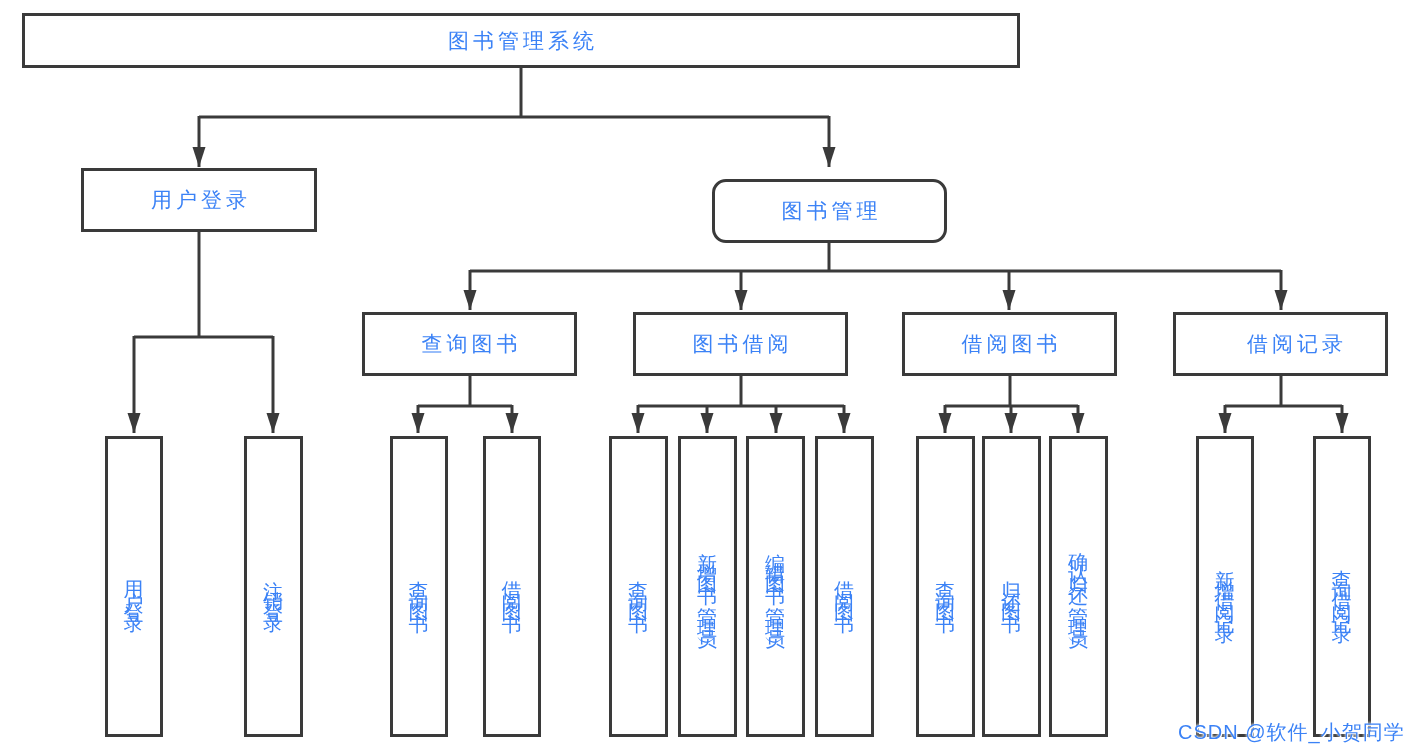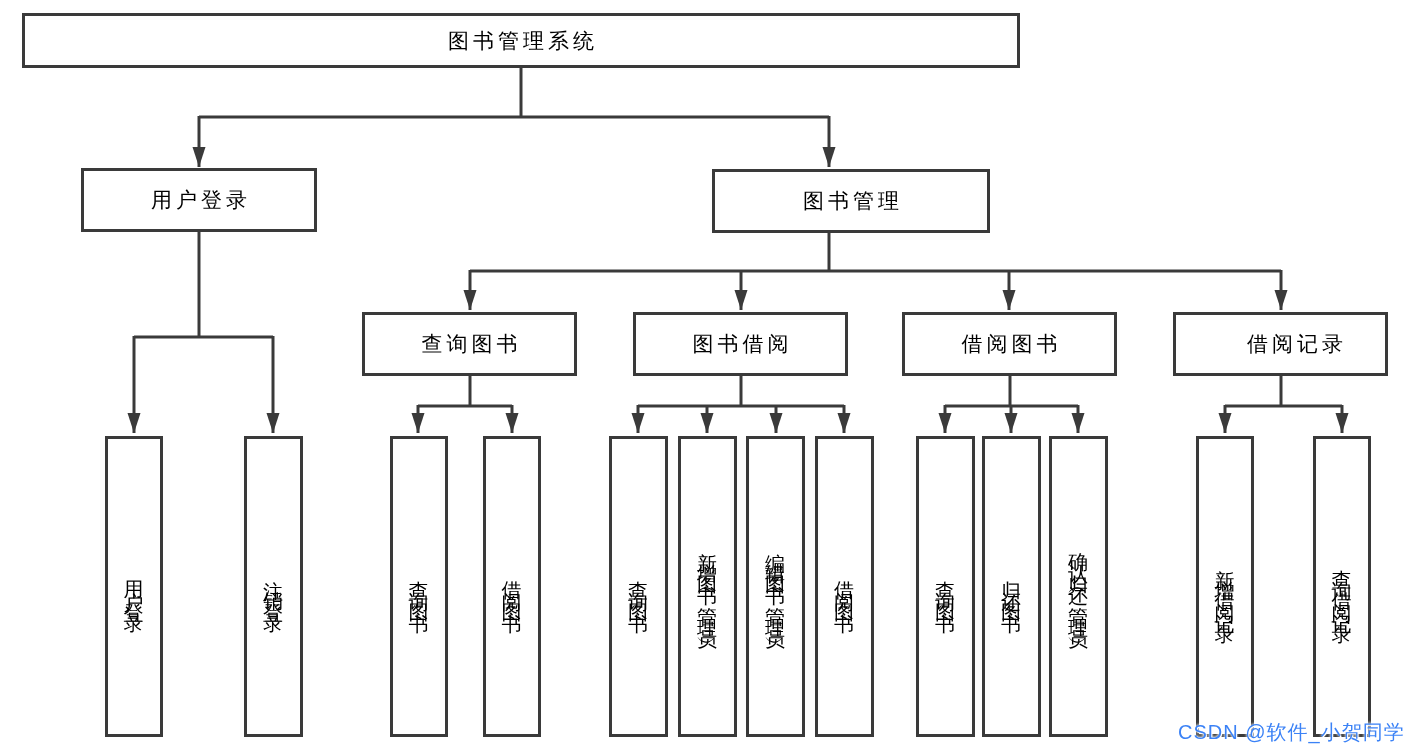--- a/index.html
+++ b/index.html
@@ -21,21 +21,21 @@
     pointer-events: none;
   }
   .box {
     position: absolute;
     box-sizing: border-box;
     border: 3px solid #3a3a3a;
     background: #ffffff;
     display: flex;
     align-items: center;
     justify-content: center;
-    color: #000000;
+    color: #3b82f6;
   }
   .box.h {
     font-size: 21px;
     letter-spacing: 4px;
     padding-left: 4px; 
     white-space: nowrap;
   }
   .box.v span {
     display: block;
     writing-mode: vertical-rl;
@@ -108,21 +108,21 @@
       <path d="M1281,376 V406"></path>
       <path d="M1225,406 H1342"></path>
       <path d="M1225,405 V433" marker-end="url(#ah)"></path>
       <path d="M1342,405 V433" marker-end="url(#ah)"></path>
     </g>
   </svg>
 
   <div class="box h" style="left:22px; top:13px; width:998px; height:55px;">图书管理系统</div>
 
   <div class="box h" style="left:81px; top:168px; width:236px; height:64px;">用户登录</div>
-  <div class="box h" style="left:712px; top:169px; width:278px; height:64px;">图书管理</div>
+  <div class="box h" style="left:712px; top:179px; width:235px; height:64px;border-radius:14px;">图书管理</div>
 
   <div class="box h" style="left:362px; top:312px; width:215px; height:64px;">查询图书</div>
   <div class="box h" style="left:633px; top:312px; width:215px; height:64px;">图书借阅</div>
   <div class="box h" style="left:902px; top:312px; width:215px; height:64px;">借阅图书</div>
   <div class="box h" style="left:1173px; top:312px; width:215px; height:64px;padding-left:33px;">借阅记录</div>
 
   <div class="box v" style="left:105px; top:436px; width:58px; height:301px;">
     <span>用户登录</span>
   </div>
   <div class="box v" style="left:244px; top:436px; width:59px; height:301px;">

